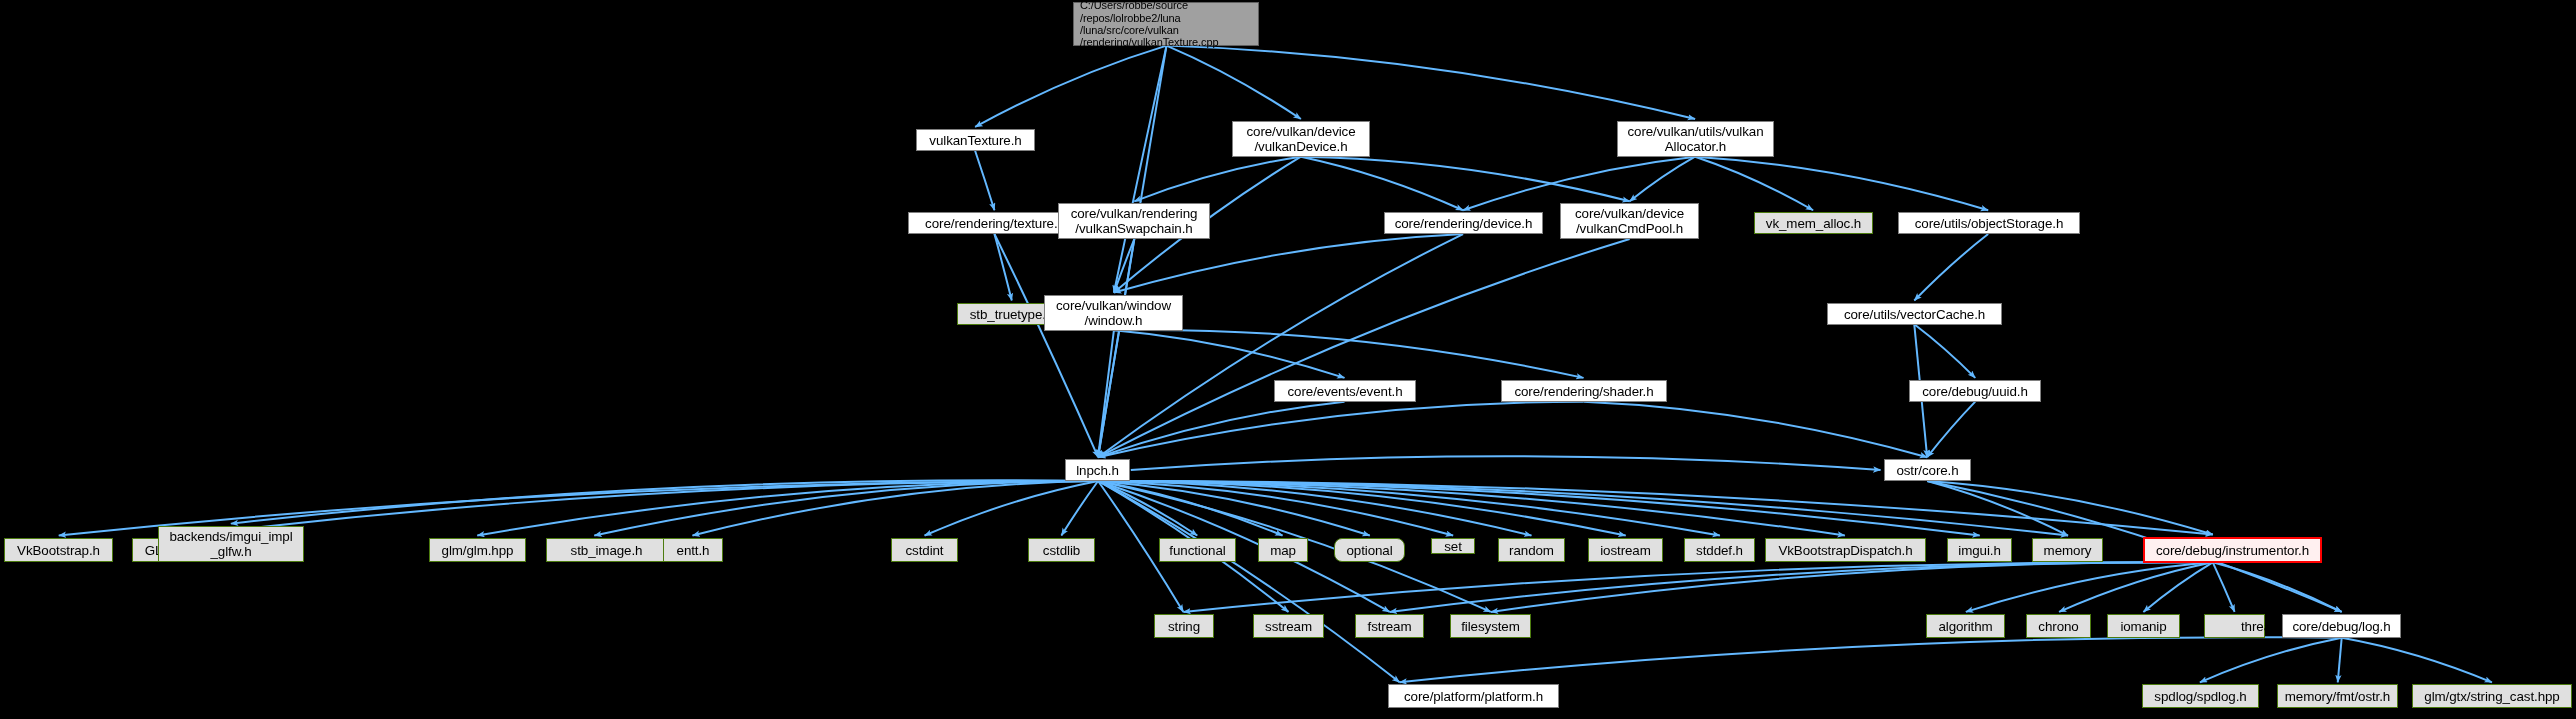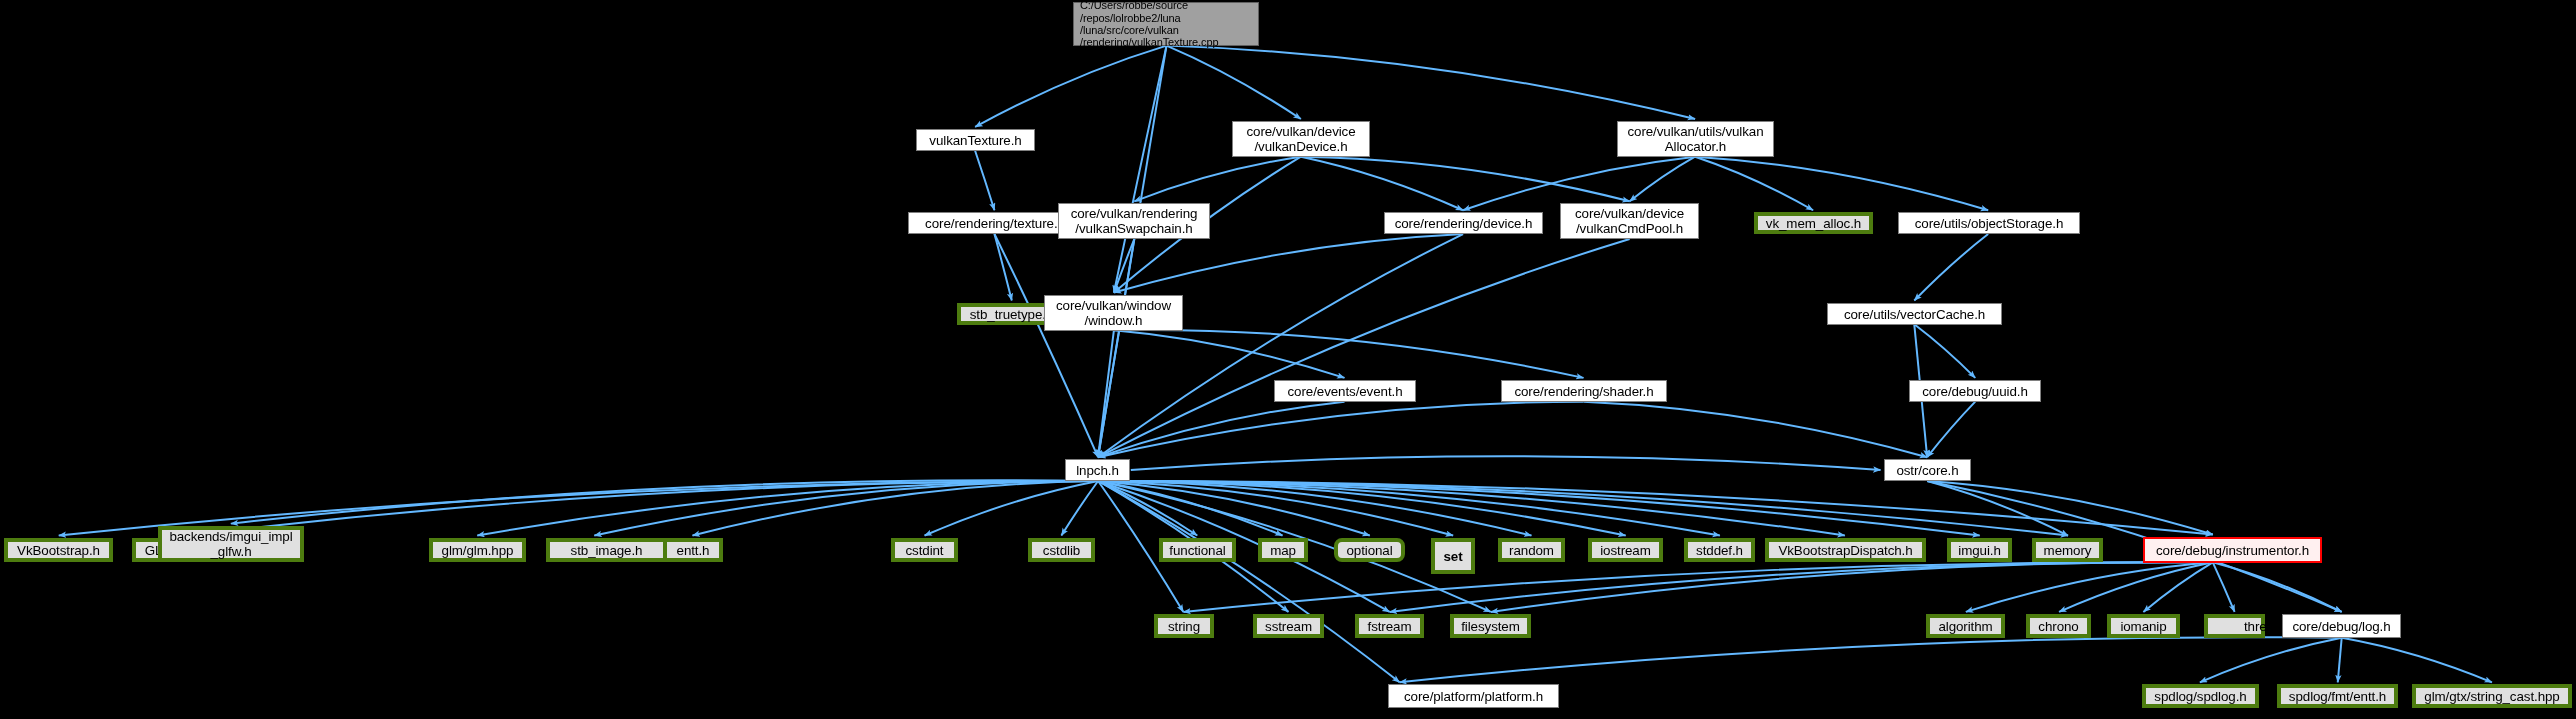--- a/index.html
+++ b/index.html
@@ -2,21 +2,21 @@
 <html><head>
 <meta charset="utf-8">
 <style>
   html,body{margin:0;padding:0;background:#000;}
   #stage{position:relative;width:2576px;height:719px;background:#000;overflow:hidden;
          font-family:"Liberation Sans","DejaVu Sans",sans-serif;}
   #edges{position:absolute;left:0;top:0;width:2576px;height:719px;}
   .node{position:absolute;box-sizing:border-box;
         display:flex;align-items:center;justify-content:center;
         text-align:center;line-height:1.12;color:#000;
-        border:4px solid #4d7c0f;background:#e0e0e0;
+        border:1px solid #4d7c0f;background:#e0e0e0;
         font-size:13.4px;white-space:pre;letter-spacing:-0.1px;}
   .node.white{background:#ffffff;border:1px solid #808080;}
   .node.root{background:#a0a0a0;border:1px solid #606060;text-align:left;
              justify-content:flex-start;padding-left:6px;}
   .node.hl{background:#fff0f0;border:2px solid #ff0000;}
   .node span{display:block;width:100%;}
 </style>
 </head>
 <body>
 
@@ -133,36 +133,36 @@
       <div class="node " style="left: 158px; top: 526px; width: 146px; height: 36px;"><span>backends/imgui_impl
 _glfw.h</span></div>
       <div class="node " style="left: 429px; top: 538px; width: 97px; height: 24px;"><span>glm/glm.hpp</span></div>
       <div class="node " style="left: 546px; top: 538px; width: 121px; height: 24px; justify-content: center;"><span>stb_image.h</span></div>
       <div class="node " style="left: 663px; top: 538px; width: 60px; height: 24px;"><span>entt.h</span></div>
       <div class="node " style="left: 891px; top: 538px; width: 67px; height: 24px;"><span>cstdint</span></div>
       <div class="node " style="left: 1028px; top: 538px; width: 67px; height: 24px;"><span>cstdlib</span></div>
       <div class="node " style="left: 1159px; top: 538px; width: 77px; height: 24px;"><span>functional</span></div>
       <div class="node " style="left: 1258px; top: 538px; width: 50px; height: 24px;"><span>map</span></div>
       <div class="node " style="left: 1334px; top: 538px; width: 71px; height: 24px; border-radius: 8px;"><span>optional</span></div>
-      <div class="node " style="left: 1431px; top: 538px; width: 44px; height: 36px; font-weight: bold;"><span>set</span></div>
+      <div class="node " style="left: 1431px; top: 538px; width: 44px; height: 16px;"><span>set</span></div>
       <div class="node " style="left: 1498px; top: 538px; width: 67px; height: 24px;"><span>random</span></div>
       <div class="node " style="left: 1588px; top: 538px; width: 75px; height: 24px;"><span>iostream</span></div>
       <div class="node " style="left: 1684px; top: 538px; width: 71px; height: 24px;"><span>stddef.h</span></div>
       <div class="node " style="left: 1765px; top: 538px; width: 161px; height: 24px;"><span>VkBootstrapDispatch.h</span></div>
       <div class="node " style="left: 1947px; top: 538px; width: 65px; height: 24px;"><span>imgui.h</span></div>
       <div class="node " style="left: 2032px; top: 538px; width: 71px; height: 24px;"><span>memory</span></div>
       <div class="node hl" style="left: 2124px; top: 537px; width: 179px; height: 26px; margin-left: 19px;"><span>core/debug/instrumentor.h</span></div>
       <div class="node " style="left: 1154px; top: 614px; width: 60px; height: 24px;"><span>string</span></div>
       <div class="node " style="left: 1253px; top: 614px; width: 71px; height: 24px;"><span>sstream</span></div>
       <div class="node " style="left: 1355px; top: 614px; width: 69px; height: 24px;"><span>fstream</span></div>
       <div class="node " style="left: 1450px; top: 614px; width: 81px; height: 24px;"><span>filesystem</span></div>
       <div class="node " style="left: 1926px; top: 614px; width: 79px; height: 24px;"><span>algorithm</span></div>
       <div class="node " style="left: 2026px; top: 614px; width: 65px; height: 24px;"><span>chrono</span></div>
       <div class="node " style="left: 2107px; top: 614px; width: 73px; height: 24px;"><span>iomanip</span></div>
       <div class="node " style="left: 2204px; top: 614px; width: 61px; height: 24px; padding-left: 36px;"><span>thread</span></div>
       <div class="node white" style="left: 2282px; top: 614px; width: 119px; height: 24px;"><span>core/debug/log.h</span></div>
       <div class="node white" style="left: 1388px; top: 684px; width: 171px; height: 24px;"><span>core/platform/platform.h</span></div>
       <div class="node " style="left: 2142px; top: 684px; width: 117px; height: 24px;"><span>spdlog/spdlog.h</span></div>
-      <div class="node " style="left: 2277px; top: 684px; width: 121px; height: 24px;"><span>spdlog/fmt/entt.h</span></div>
+      <div class="node " style="left: 2277px; top: 684px; width: 121px; height: 24px;"><span>memory/fmt/ostr.h</span></div>
       <div class="node " style="left: 2412px; top: 684px; width: 160px; height: 24px;"><span>glm/gtx/string_cast.hpp</span></div>
     </div>
 </div>
 
 
 </body></html>

